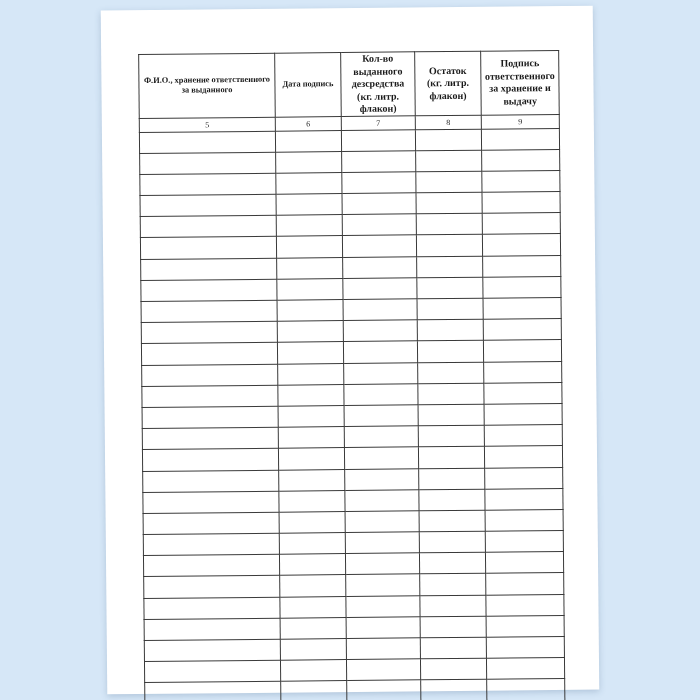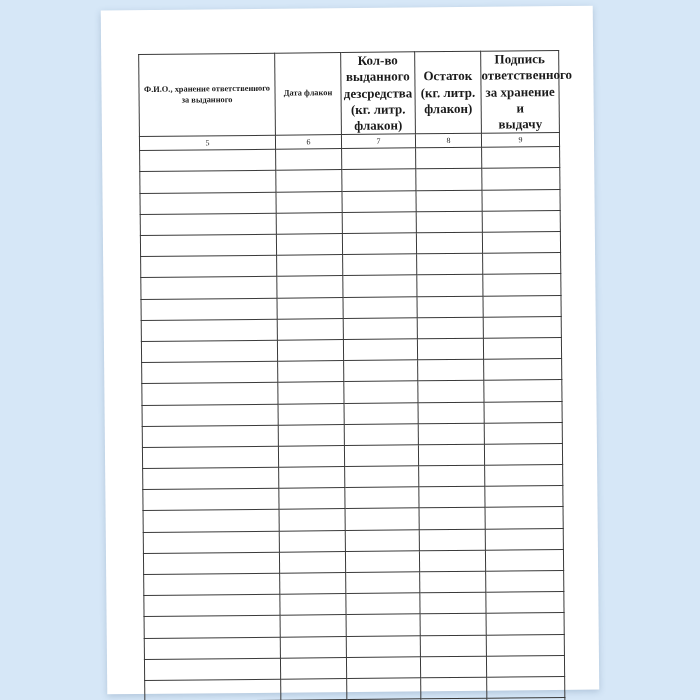--- a/index.html
+++ b/index.html
@@ -45,21 +45,21 @@
   table.reg td {
     border: 1px solid #3a3a3a;
     padding: 0;
     color: #1b1b1b;
   }
   
   thead th {
     height: 62px;
     vertical-align: middle;
     text-align: center;
-    font-size: 13px;
+    font-size: 10px;
     line-height: 1.25;
     font-weight: bold;
     padding: 2px 3px;
   }
   thead th.wide {
     font-size: 8.4px;
   }
   
   tbody tr.numrow td {
     height: 13px;
@@ -94,21 +94,21 @@
             <col class="c4">
             <col class="c5">
         </colgroup>
         <thead>
           <tr>
             <th class="wide">
               <span class="hdr-line">Ф.И.О., хранение ответственного</span>
               <span class="hdr-line">за выданного</span>
             </th>
             <th class="wide">
-              <span class="hdr-line">Дата флакон</span>
+              <span class="hdr-line">Дата подпись</span>
             </th>
             <th>
               <span class="hdr-line">Кол-во</span>
               <span class="hdr-line">выданного</span>
               <span class="hdr-line">дезсредства</span>
               <span class="hdr-line">(кг. литр.</span>
               <span class="hdr-line">флакон)</span>
             </th>
             <th>
               <span class="hdr-line">Остаток</span>

